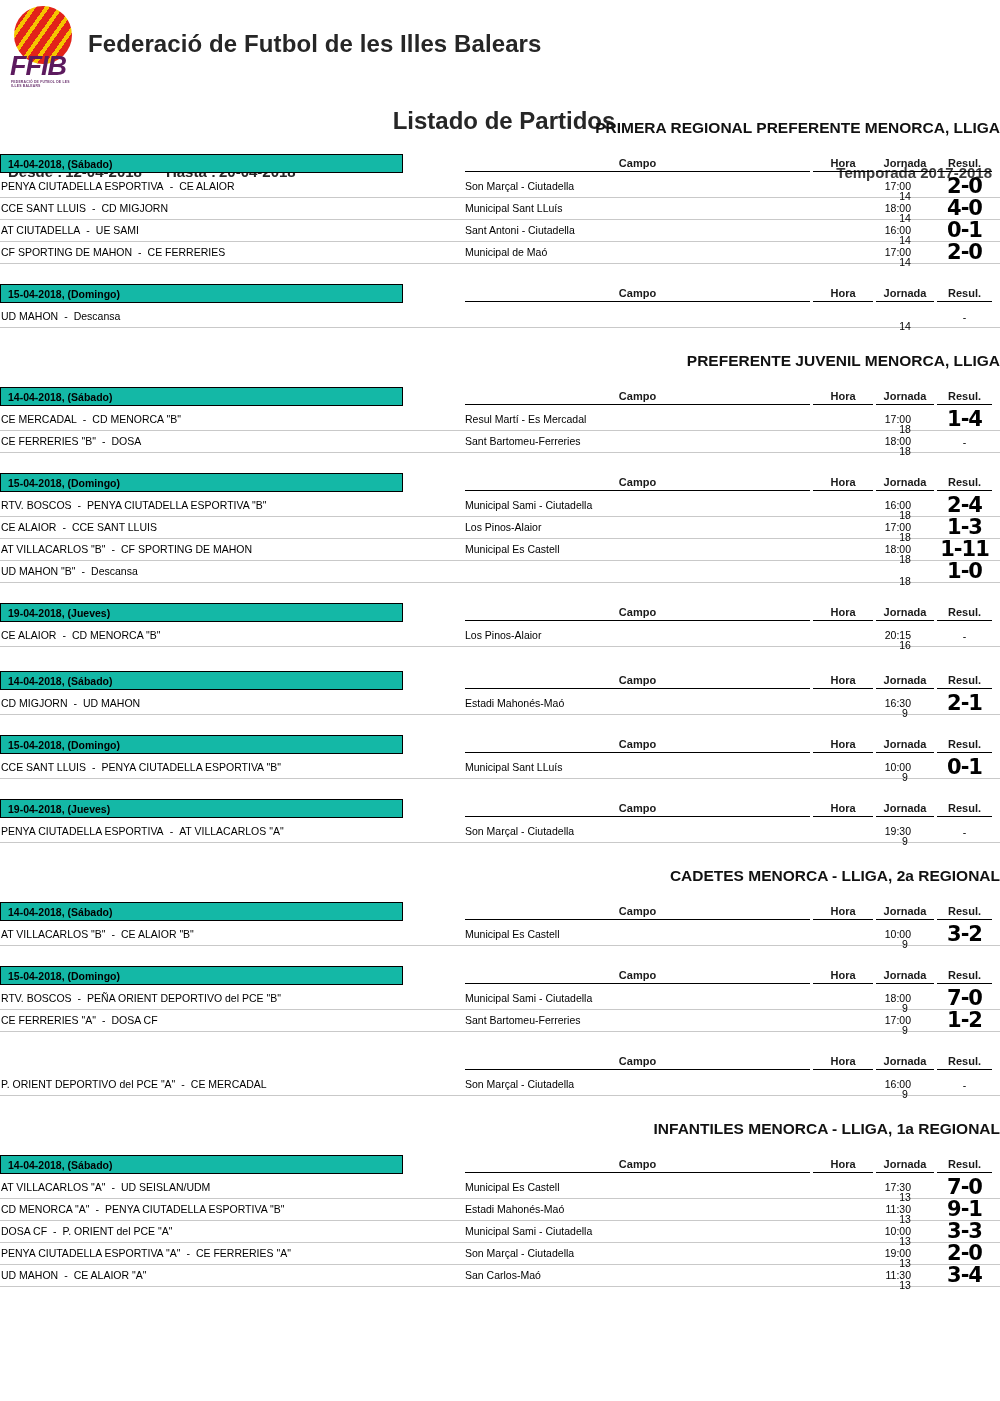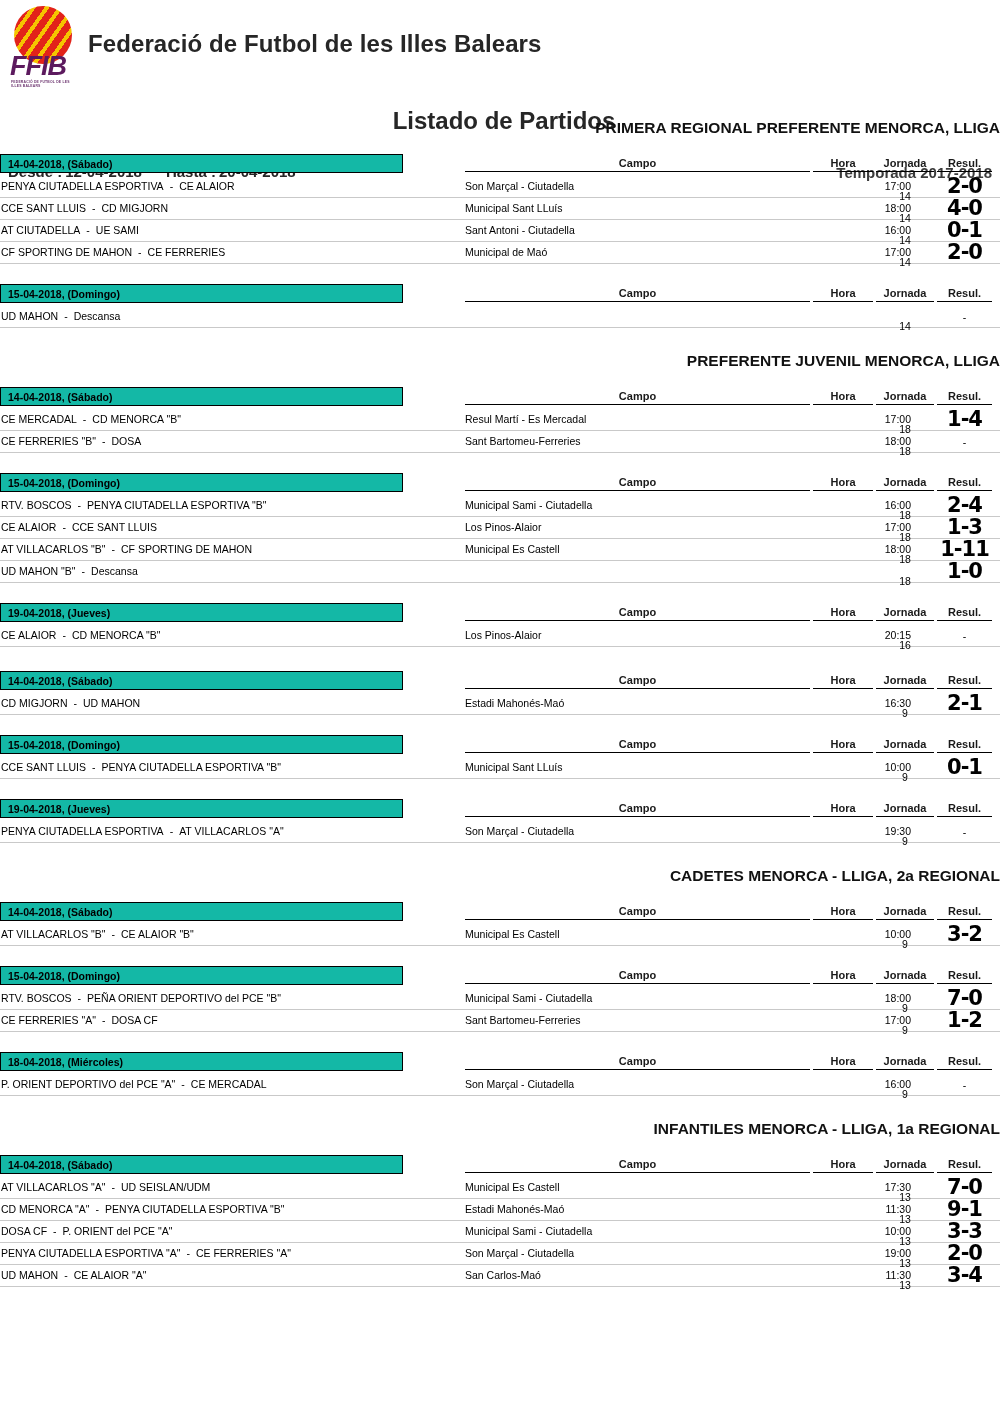--- a/index.html
+++ b/index.html
@@ -421,23 +421,20 @@
               <div class="c-teams"><span>CE FERRERIES "A"</span><span class="sep">-</span><span>DOSA CF</span></div>
               <div class="c-campo">Sant Bartomeu-Ferreries</div>
               <div class="c-hora">17:00</div>
               <div class="c-jornada">9</div>
               <div class="c-resul">1-2</div>
             </div>
           </div>
         </div>
         <div class="daygroup" style="margin-top: 20px;">
           <div class="dayhead">
-            <div class="datebox">
-              <div class="dtext">18-04-2018,  (Miércoles)</div>
-            </div>
             <div class="colhead ch-campo">Campo</div>
             <div class="colhead ch-hora">Hora</div>
             <div class="colhead ch-jornada">Jornada</div>
             <div class="colhead ch-resul">Resul.</div>
           </div>
           <div class="rows">
             <div class="row last">
               <div class="c-teams"><span>P. ORIENT DEPORTIVO del PCE "A"</span><span class="sep">-</span><span>CE MERCADAL</span></div>
               <div class="c-campo">Son Marçal - Ciutadella</div>
               <div class="c-hora">16:00</div>

